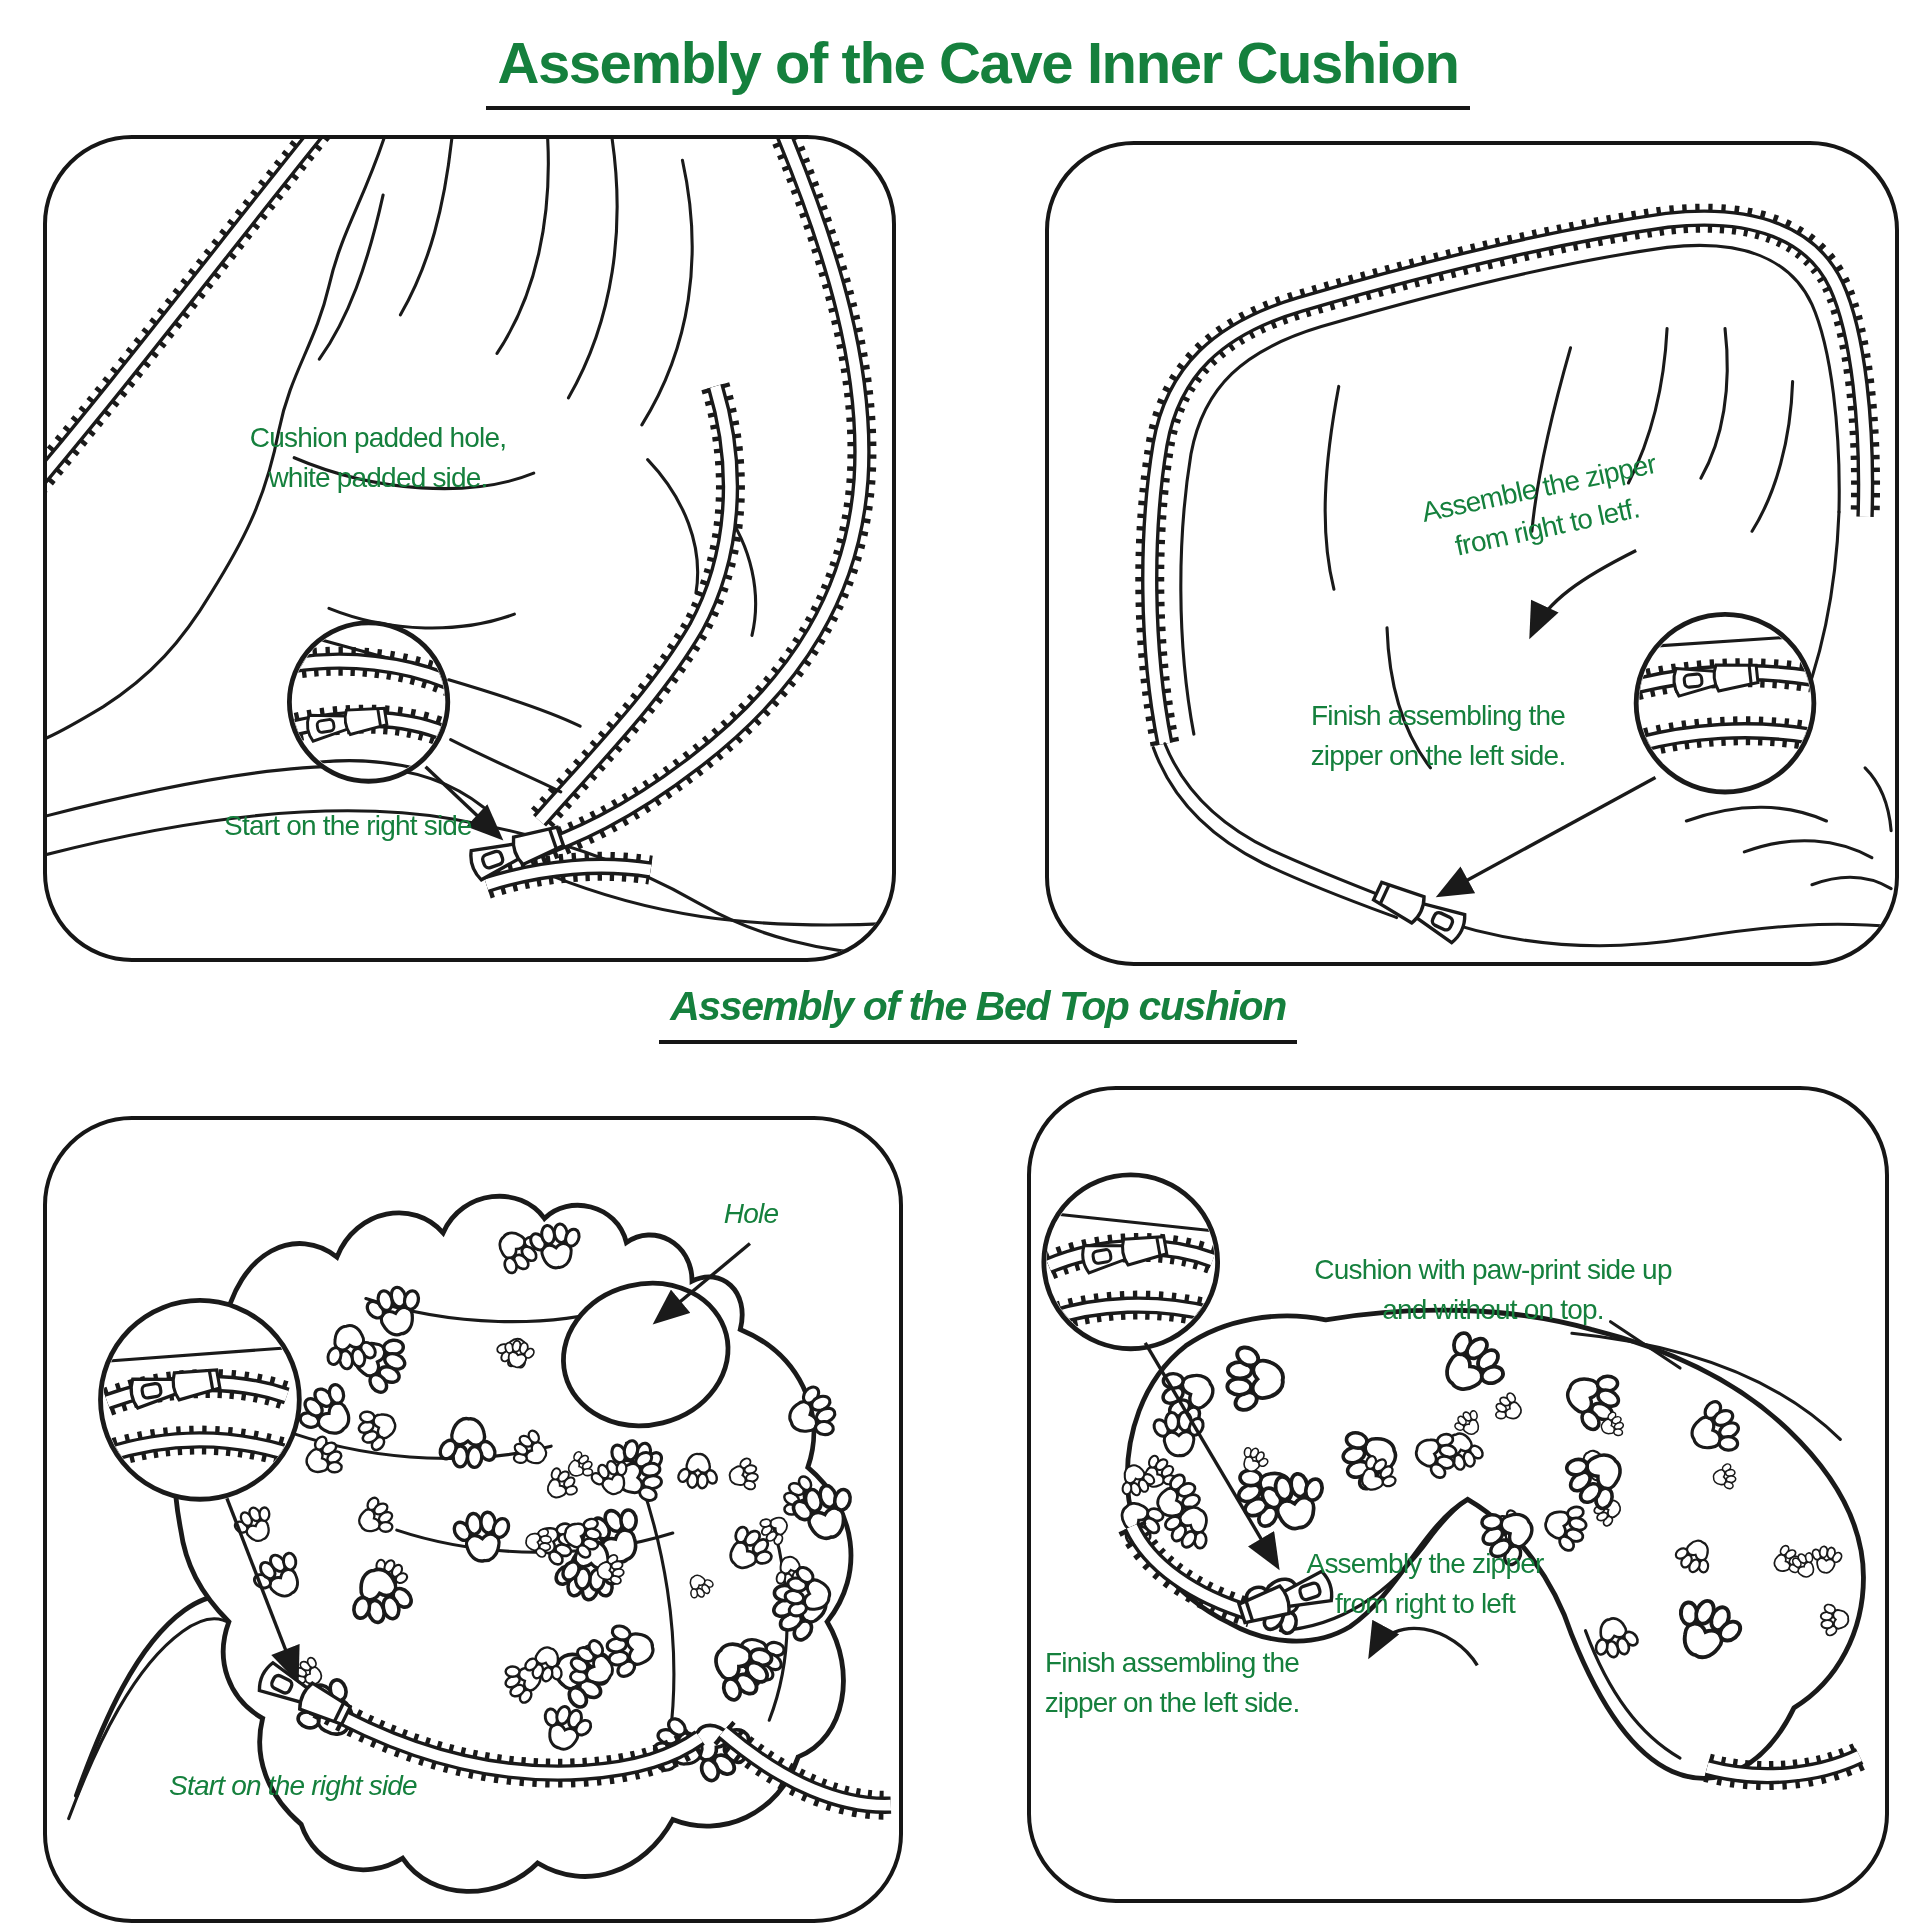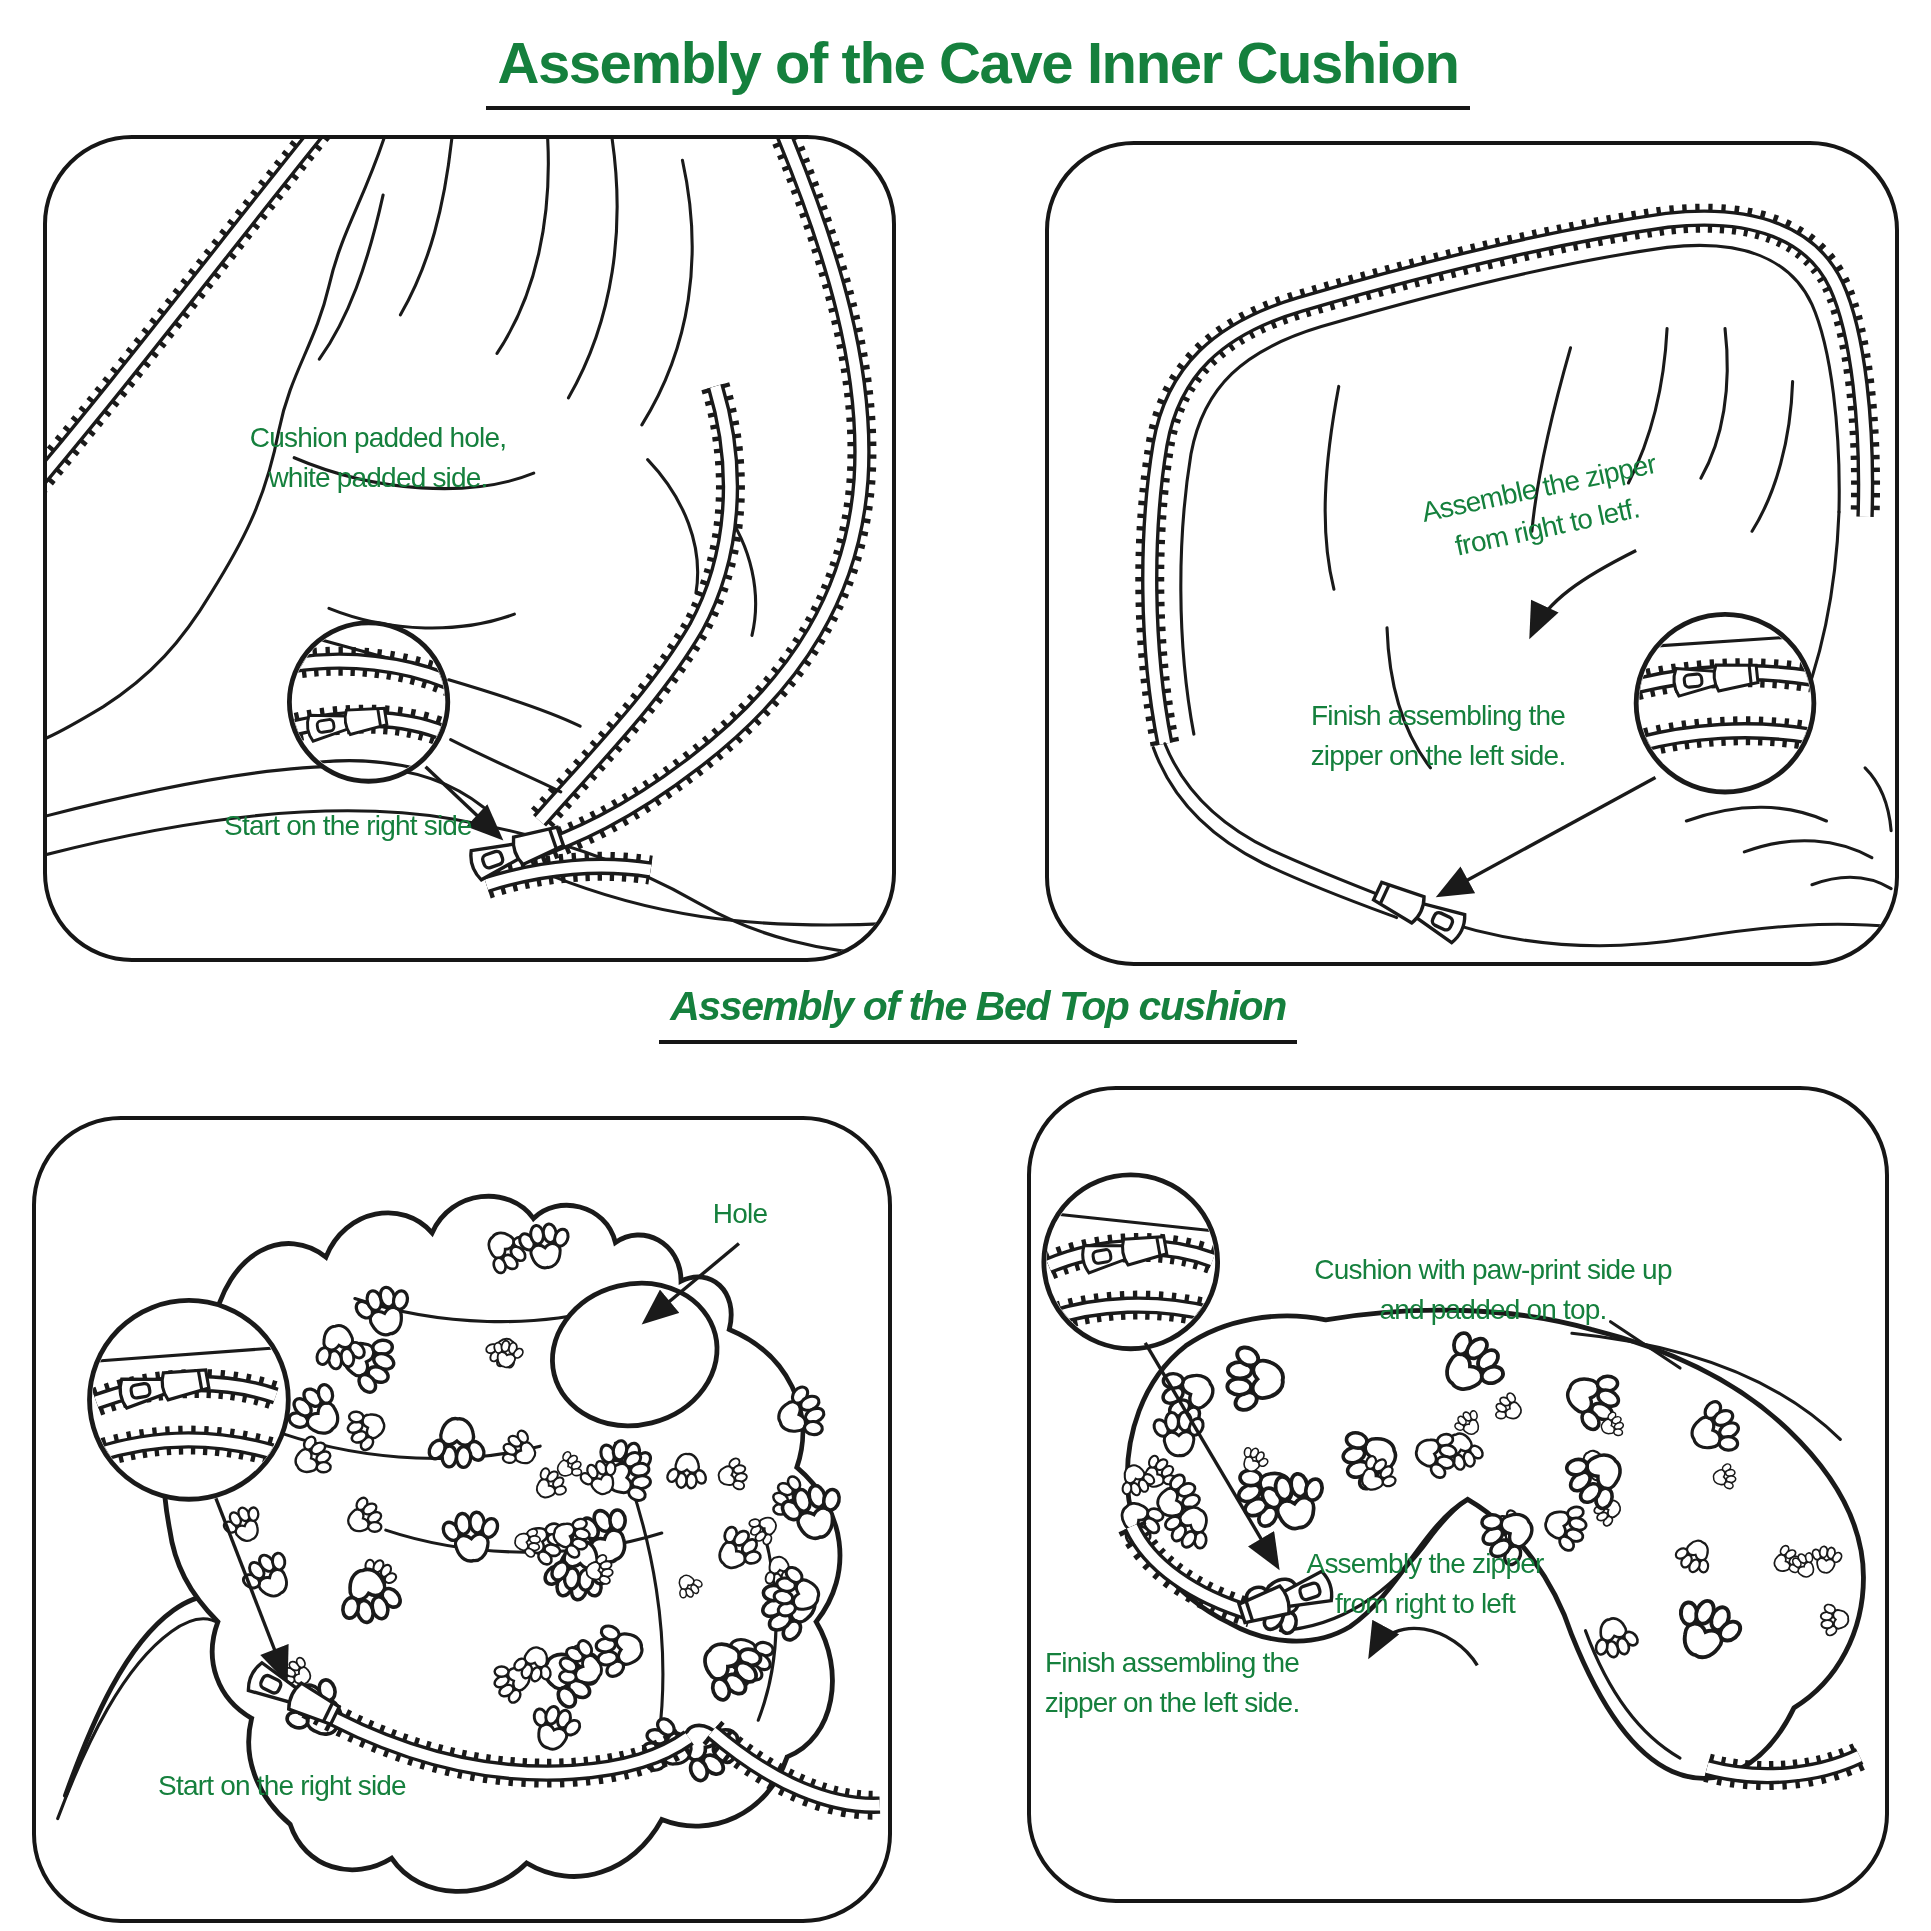--- a/index.html
+++ b/index.html
@@ -5,21 +5,21 @@
   html,body{margin:0;padding:0;background:#fff;}
   .page{position:relative;width:1931px;height:1931px;background:#fff;overflow:hidden;
         font-family:"Liberation Sans",sans-serif;color:#15803d;padding-left:25px;}
   .title{position:absolute;left:0;width:100%;text-align:center;font-weight:600;letter-spacing:-1.4px;}
   .title span{display:inline-block;border-bottom:4.8px solid #161616;padding:0 11.6px 9.7px;}
   #title-cave{top:29px;font-size:58px;}
   #title-bed{top:983px;font-size:41px;font-style:italic;}
   .panel{position:absolute;border:4.8px solid #161616;border-radius:89px;background:#fff;overflow:hidden;}
   #p1{left:43px;top:135px;width:845px;height:819px;}
   #p2{left:1045px;top:141px;width:846px;height:817px;}
-  #p3{left:32px;top:1116px;width:852px;height:799px;}
+  #p3{left:43px;top:1116px;width:852px;height:799px;font-style:italic;}
   #p4{left:1027px;top:1086px;width:854px;height:809px;}
   .panel svg.art{position:absolute;left:0;top:0;width:100%;height:100%;display:block;}
   .ptext{position:absolute;font-size:28px;font-weight:500;letter-spacing:-0.8px;line-height:40px;
          text-align:center;white-space:nowrap;transform:translate(-50%,-50%);z-index:3;}
   .rot{transform:translate(-50%,-50%) rotate(-12deg);}
   
   .ln{fill:none;stroke:#1a1a1a;stroke-width:3.2;stroke-linecap:round;}
   .lw{fill:none;stroke:#1a1a1a;stroke-width:5;stroke-linecap:round;}
   .fw{fill:#ffffff;stroke:#1a1a1a;stroke-width:5;}
   .zt{fill:none;stroke:#1a1a1a;stroke-width:30;stroke-dasharray:4.5 8.5;}
@@ -349,21 +349,21 @@
         <use href="#slider" xlink:href="#slider" transform="translate(98,168) rotate(-10) scale(0.9)"></use>
         <path class="zt" d="M 16,238 C 68,220 130,218 186,232"></path>
         <path class="zr" d="M 16,238 C 68,220 130,218 186,232"></path>
         <path class="zc" d="M 16,238 C 68,220 130,218 186,232"></path>
       </g>
       <path class="ar" d="M 118,262 L 254,492"></path>
       <path class="ar" d="M 462,596 C 438,556 376,540 352,584"></path>
     </svg>
     <div class="ptext" style="left:462px;top:200px">
       <div>Cushion with paw-print side up</div>
-      <div>and padded on top.</div>
+      <div>and without on top.</div>
     </div>
     <div class="ptext" style="left:394px;top:494px">
       <div>Assembly the zipper</div>
       <div>from right to left</div>
     </div>
     <div class="ptext" style="left:141px;top:593px">
       <div>Finish assembling the</div>
       <div>zipper on the left side.</div>
     </div>
   </div>

